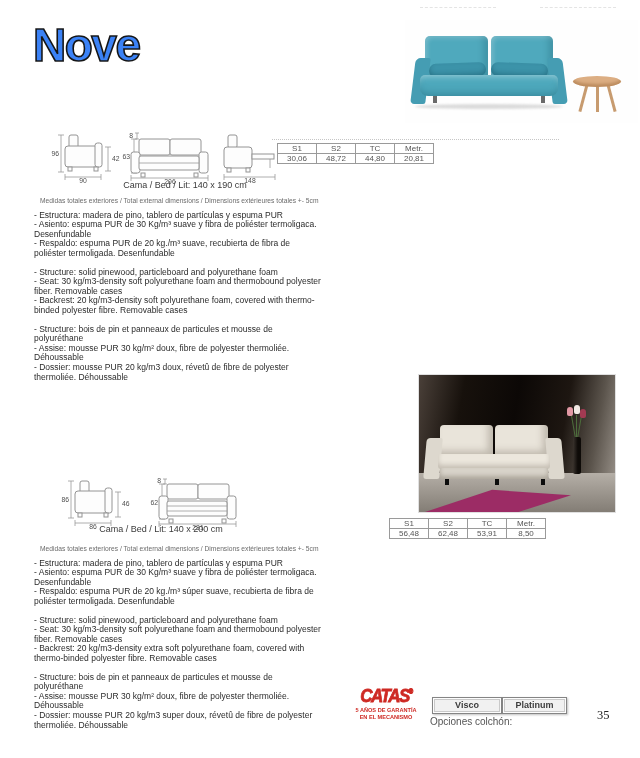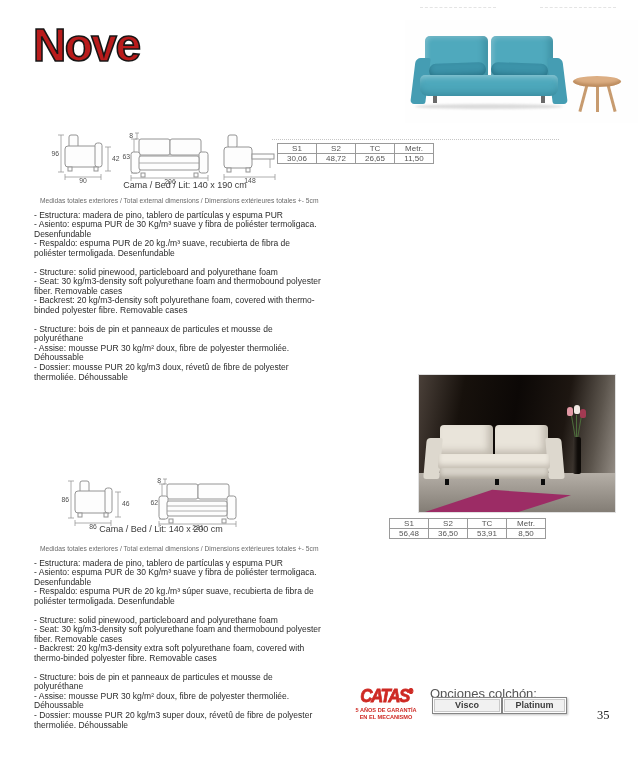--- a/index.html
+++ b/index.html
@@ -3,21 +3,21 @@
 <meta charset="utf-8">
 <style>
   html,body{margin:0;padding:0;background:#fff;}
   #page{position:relative;width:640px;height:758px;background:#ffffff;overflow:hidden;
         font-family:"Liberation Sans",sans-serif;color:#2b2b2b;}
 
   
   .crop-mark{position:absolute;top:7px;height:0;border-top:1px dashed #e4e4e4;}
 
   
-  .product-title{position:absolute;font-weight:bold;color:#b91c1c;line-height:1;
+  .product-title{position:absolute;font-weight:bold;color:#3b82f6;line-height:1;
                  letter-spacing:-1.5px;-webkit-text-stroke:1.6px #151515;}
   #nove-title{left:33px;top:22px;font-size:46px;}
   #suitopia-title{left:27px;top:354px;font-size:56px;}
 
   
   .photo-nove{position:absolute;left:405px;top:20px;width:233px;height:103px;background:#fefefe;}
   .sofa-n{position:absolute;left:8px;top:16px;width:152px;height:74px;}
   .n-back{position:absolute;left:12px;top:0;width:128px;height:40px;display:flex;gap:3px;}
   .n-back .cush{flex:1;background:#4fa9bd;border-radius:5px 5px 1px 1px;
       box-shadow:inset -4px -3px 7px rgba(0,60,75,.22),inset 2px 2px 4px rgba(255,255,255,.25);}
@@ -96,21 +96,21 @@
   .desc{position:absolute;width:304px;font-size:8.5px;line-height:9.6px;color:#2b2b2b;}
   .desc .note{font-size:6.7px;color:#6b6b6b;margin:0 0 5px 6px;}
   .desc p{margin:0 16px 9px 0;white-space:pre-line;}
 
   
   .catas{position:absolute;left:351px;top:686px;width:70px;text-align:center;color:#ce2a24;}
   .catas-logo{display:inline-block;font-size:17px;font-weight:bold;font-style:italic;
       letter-spacing:-1.5px;transform:scaleY(1.12);-webkit-text-stroke:0.7px #ce2a24;}
   .catas-reg{font-size:6px;vertical-align:super;font-style:normal;}
   .catas-sub{font-size:5.6px;font-weight:bold;line-height:6.8px;margin-top:1px;white-space:pre-line;}
-  .options-label{position:absolute;left:430px;top:686px;font-size:13px;color:#555;}
+  .options-label{position:absolute;left:430px;top:716px;font-size:10px;color:#555;}
   .opt-btn{position:absolute;top:697px;height:17px;background:#f1f1f1;border:1px solid #858585;
       box-shadow:inset 0 0 0 1px #fdfdfd,inset 0 0 0 2px #c9c9c9,1px 1px 2px rgba(0,0,0,.25);
       font-size:9px;font-weight:bold;color:#3d3d3d;text-align:center;line-height:15px;
       font-family:"Liberation Sans",sans-serif;padding:0;cursor:pointer;}
   #visco-btn{left:432px;width:70px;}
   #platinum-btn{left:502px;width:65px;}
   .page-number{position:absolute;left:597px;top:708px;font-size:12.5px;color:#222;
       font-family:"Liberation Serif",serif;}
 </style>
 </head>
@@ -228,22 +228,22 @@
     <tbody>
       <tr>
         <td>S1</td>
         <td>S2</td>
         <td>TC</td>
         <td>Metr.</td>
       </tr>
       <tr>
         <td>30,06</td>
         <td>48,72</td>
-        <td>26,65</td>
-        <td>11,50</td>
+        <td>44,80</td>
+        <td>20,81</td>
       </tr>
     </tbody>
   </table>
 
   <div class="desc" style="left:34px;top:196px;">
     <div class="note">Medidas totales exteriores / Total external dimensions / Dimensions extérieures totales  +- 5cm</div>
     <p>- Estructura: madera de pino, tablero de partículas y espuma PUR
 - Asiento: espuma PUR de 30 Kg/m³ suave y  fibra de poliéster termoligaca. Desenfundable
 - Respaldo: espuma PUR de 20 kg./m³ suave, recubierta de fibra de poliéster termoligada. Desenfundable</p>
     <p>- Structure: solid pinewood, particleboard and polyurethane foam
@@ -344,21 +344,21 @@
   <table class="spec-table" style="left:389px;top:518px;">
     <tbody>
       <tr>
         <td>S1</td>
         <td>S2</td>
         <td>TC</td>
         <td>Metr.</td>
       </tr>
       <tr>
         <td>56,48</td>
-        <td>36,50</td>
+        <td>62,48</td>
         <td>53,91</td>
         <td>8,50</td>
       </tr>
     </tbody>
   </table>
 
   <div class="desc" style="left:34px;top:544px;">
     <div class="note">Medidas totales exteriores / Total external dimensions / Dimensions extérieures totales  +- 5cm</div>
     <p>- Estructura: madera de pino, tablero de partículas y espuma PUR
 - Asiento: espuma PUR de 30 Kg/m³ suave y  fibra de poliéster termoligaca. Desenfundable

